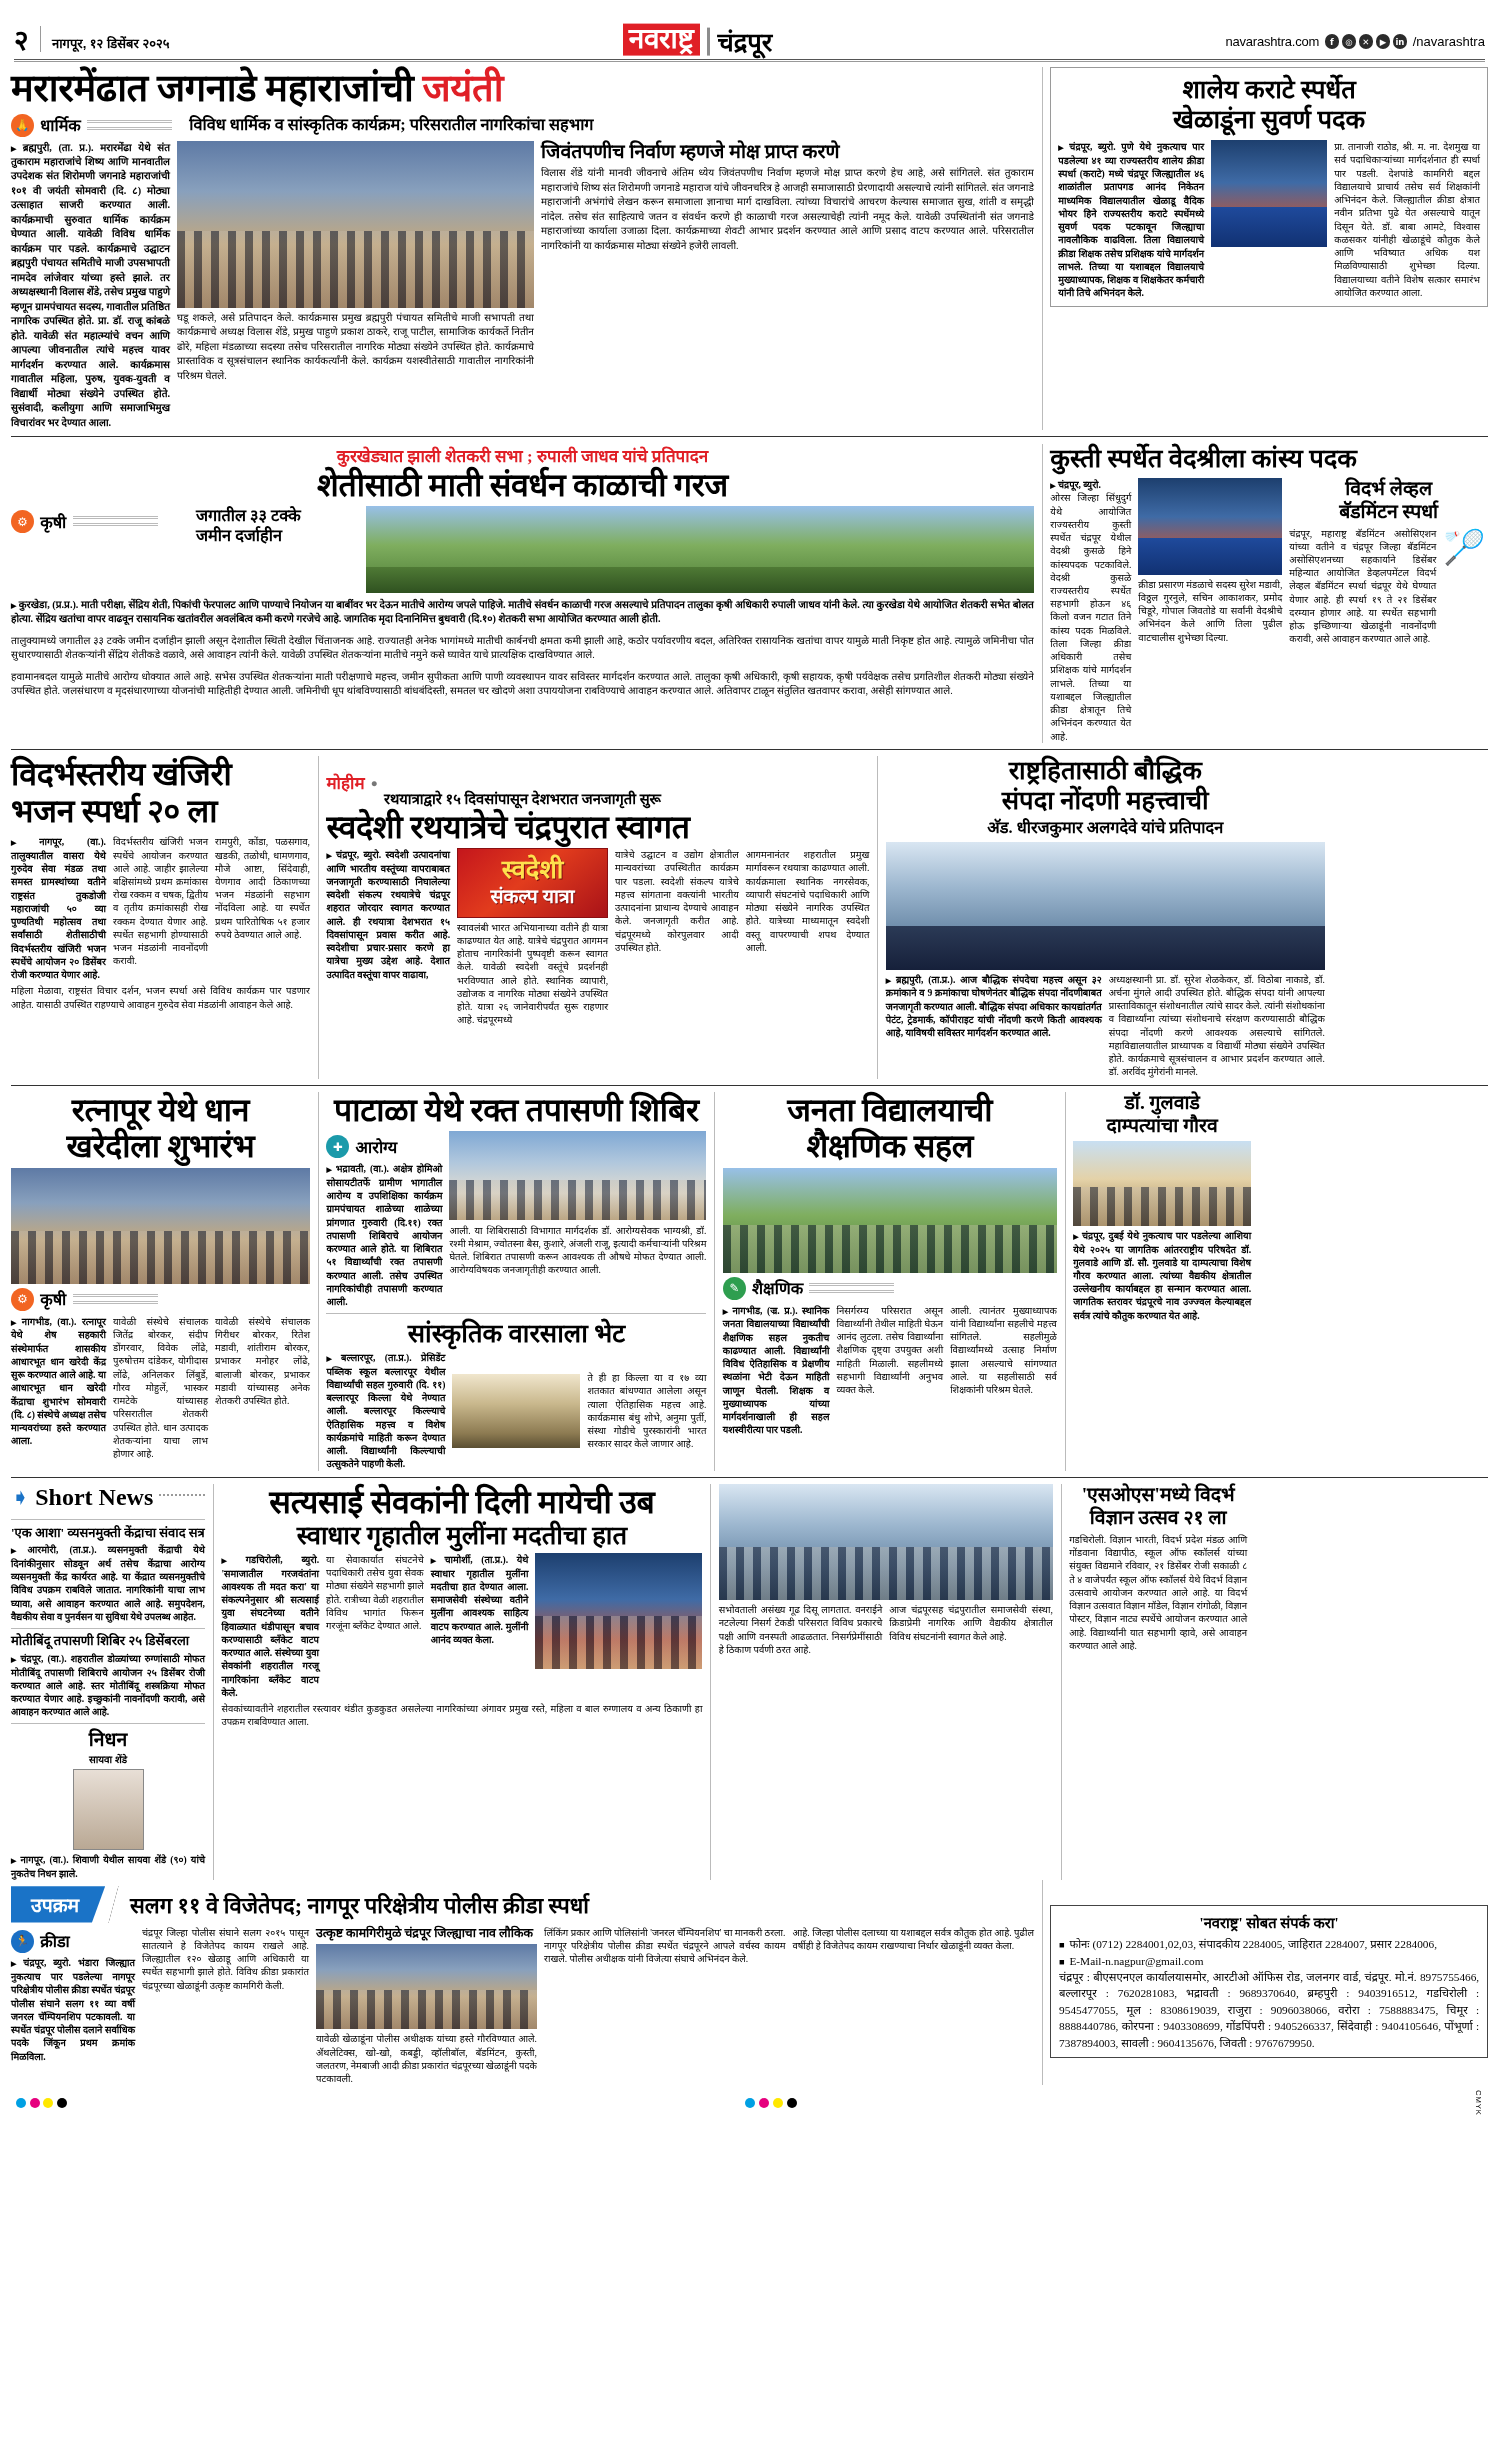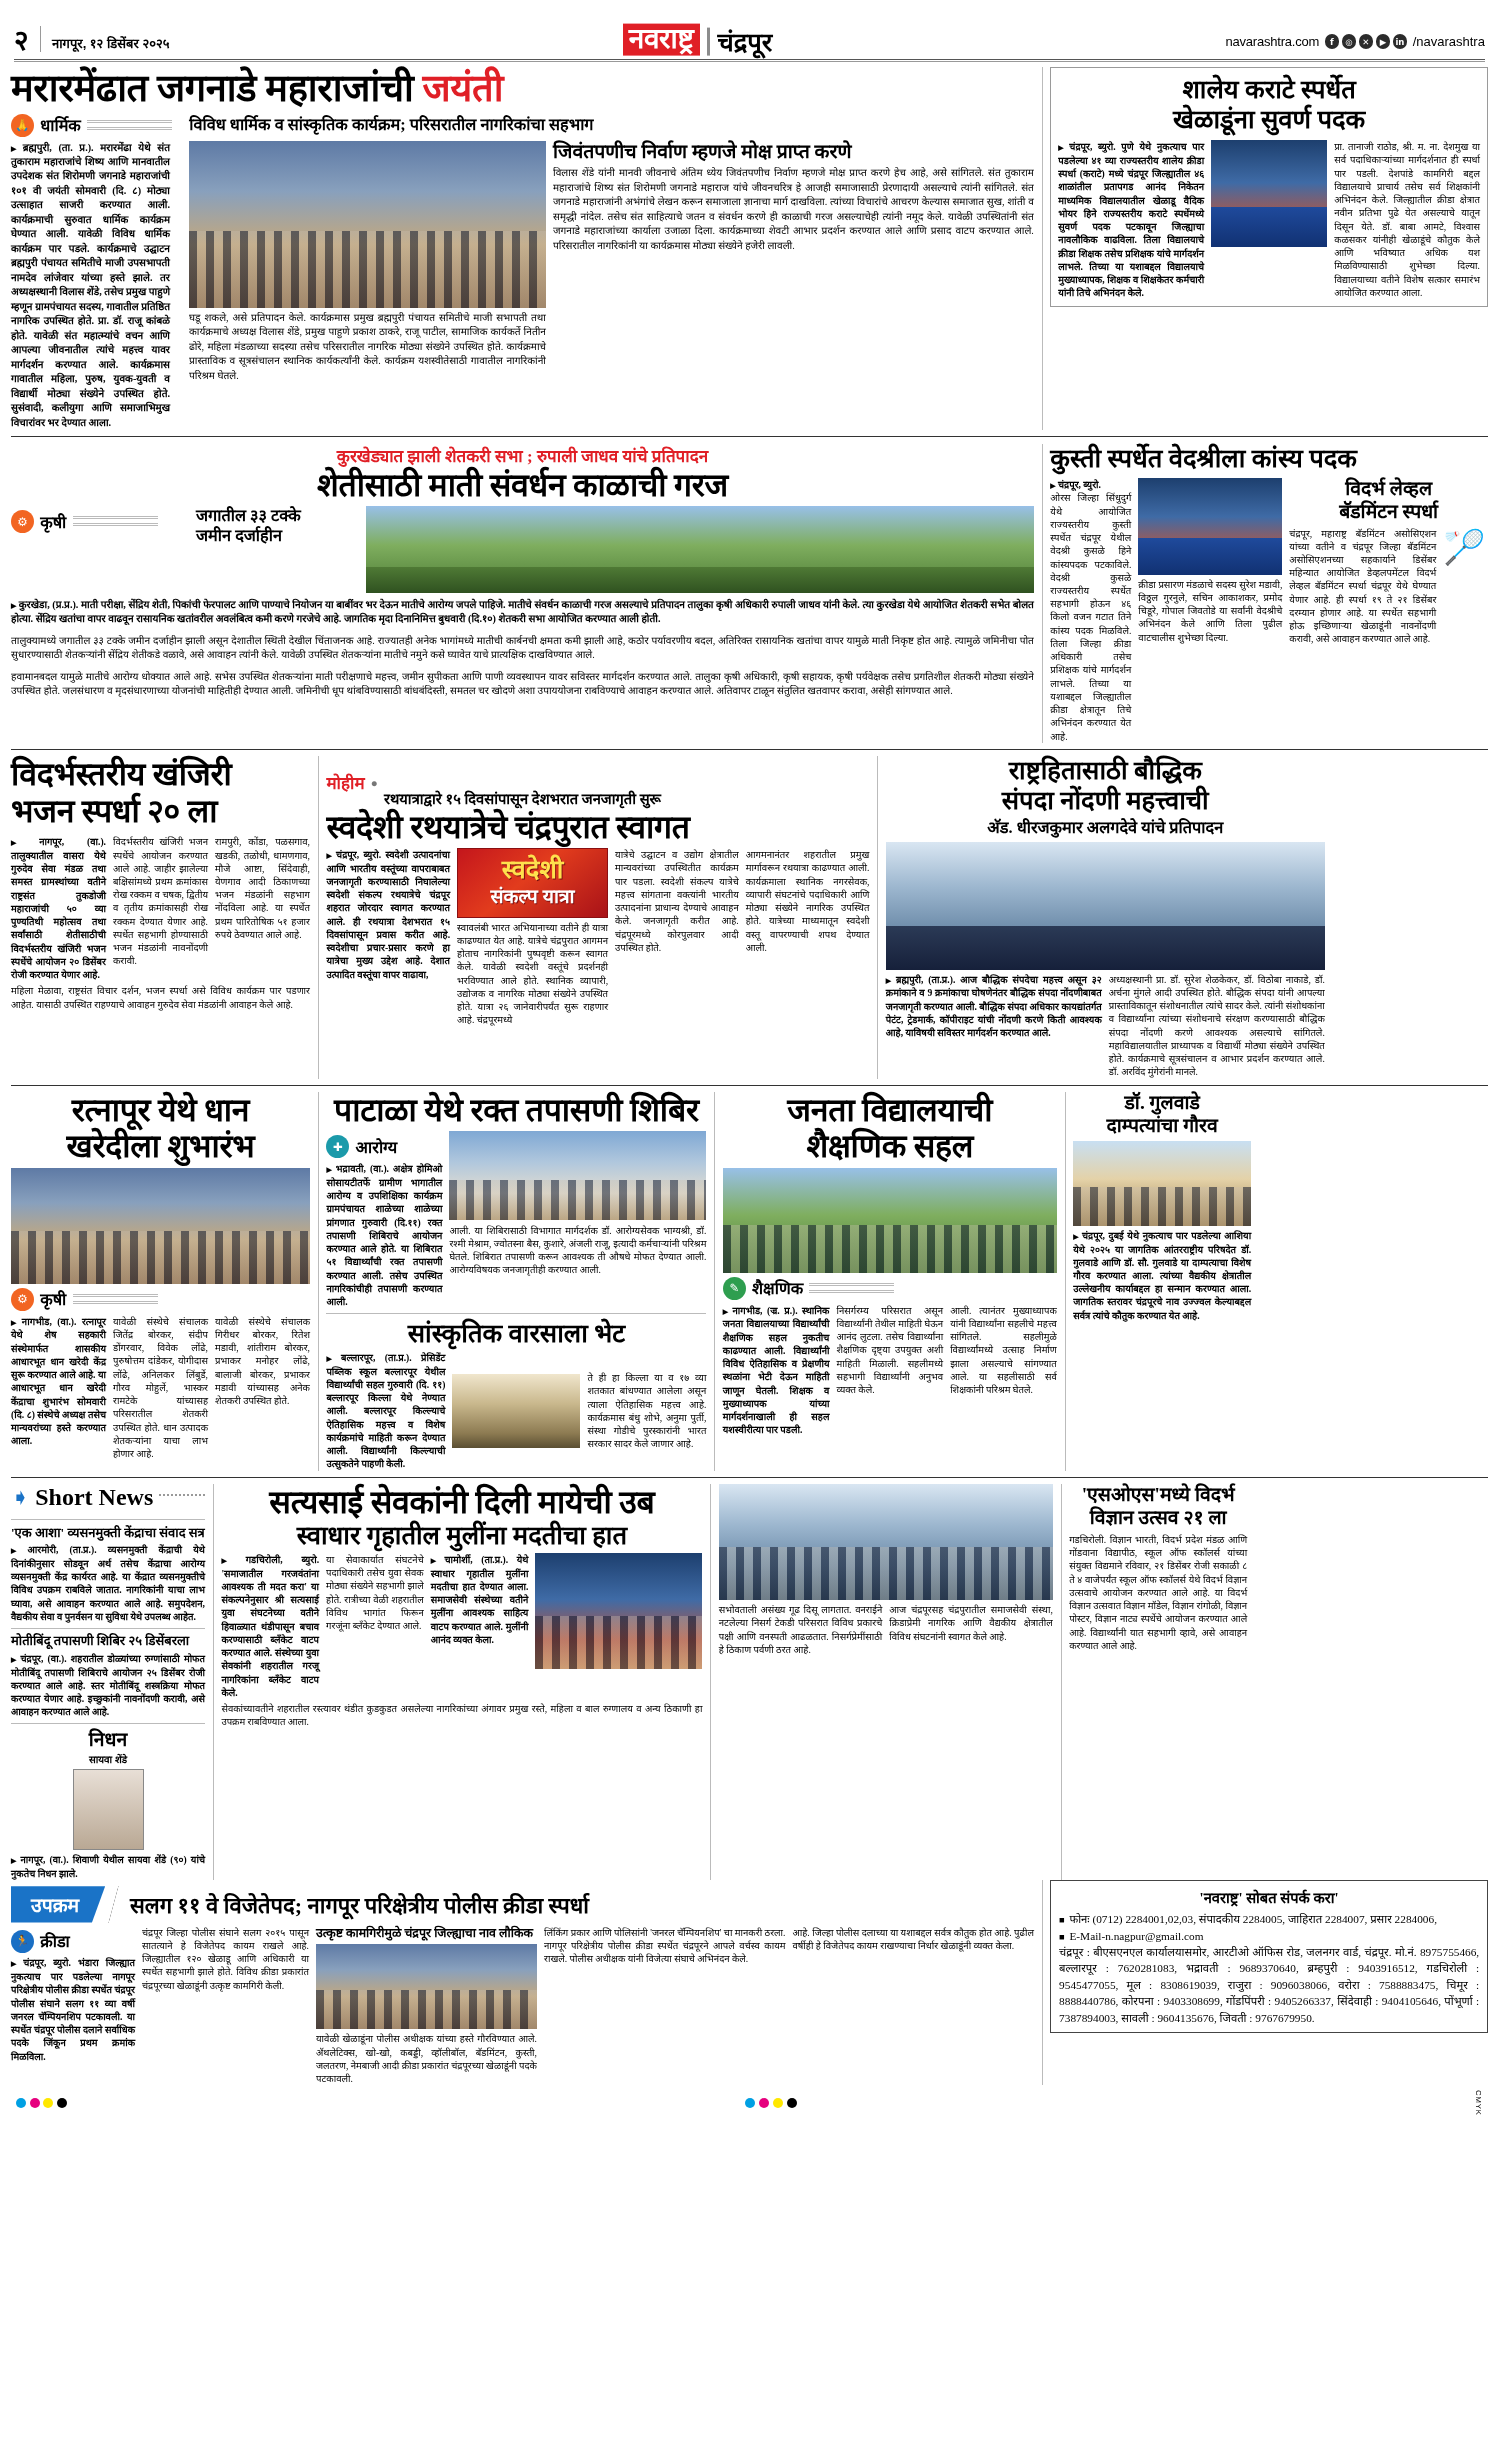--- a/index.html
+++ b/index.html
@@ -151,21 +151,21 @@
     background: #1a73c7; color: #fff;
     font-size: 19.4px; font-weight: 800; font-family: "Liberation Serif", serif;
     padding: 4.7px 26px 4.7px 20px;
     clip-path: polygon(0 0, 100% 0, 86% 100%, 0 100%);
     display: flex; align-items: center;
   }
   .ribbon-slash { width: 17px; background: linear-gradient(105deg,#fff 48%,#aaa 50%,#fff 52%); }
   .ribbon-text { flex: 1; display: flex; align-items: center; font-size: 22px; font-weight: 800; font-family: "Liberation Serif", serif; padding-left: 7.8px; }
 
   
-  .contact-box { border: 0.8px solid #444; padding: 6.2px 7.8px; }
+  .contact-box { border: 0.8px solid #444; padding: 6.2px 7.8px; margin-top: 25px; }
   .contact-title { text-align: center; font-size: 14.7px; font-weight: 800; font-family: "Liberation Serif", serif; margin-bottom: 3.9px; }
   .contact-line { font-size: 11.3px; line-height: 1.45; font-family: "Liberation Serif", serif; text-align: justify; }
   .sq::before { content: "\25A0"; font-size: 9.3px; margin-right: 4.7px; }
 
   
   .swadeshi-logo {
     background: linear-gradient(140deg,#c4161c 0%, #e23c1d 45%, #a81218 100%);
     color: #ffe14d;
     text-align: center;
     padding: 7.8px 4.7px 9.3px;
@@ -228,21 +228,21 @@
         <span class="badge-icon">🙏</span>
         <span class="badge-label">धार्मिक</span>
         <span class="badge-lines"></span>
         <span class="subhead" style="flex:3; text-align:left; padding-left:11px;">विविध धार्मिक व सांस्कृतिक कार्यक्रम; परिसरातील नागरिकांचा सहभाग</span>
       </div>
 
       <div class="colset" style="margin-top:3.1px;">
         <div style="flex:0 0 159px;">
           <div class="body-text lead-marker">ब्रह्मपुरी, (ता. प्र.). मरारमेंढा येथे संत तुकाराम महाराजांचे शिष्य आणि मानवातील उपदेशक संत शिरोमणी जगनाडे महाराजांची १०१ वी जयंती सोमवारी (दि. ८) मोठ्या उत्साहात साजरी करण्यात आली. कार्यक्रमाची सुरुवात धार्मिक कार्यक्रम घेण्यात आली. यावेळी विविध धार्मिक कार्यक्रम पार पडले. कार्यक्रमाचे उद्घाटन ब्रह्मपुरी पंचायत समितीचे माजी उपसभापती नामदेव लांजेवार यांच्या हस्ते झाले. तर अध्यक्षस्थानी विलास शेंडे, तसेच प्रमुख पाहुणे म्हणून ग्रामपंचायत सदस्य, गावातील प्रतिष्ठित नागरिक उपस्थित होते. प्रा. डॉ. राजू कांबळे होते. यावेळी संत महात्म्यांचे वचन आणि आपल्या जीवनातील त्यांचे महत्त्व यावर मार्गदर्शन करण्यात आले. कार्यक्रमास गावातील महिला, पुरुष, युवक-युवती व विद्यार्थी मोठ्या संख्येने उपस्थित होते. सुसंवादी, कलीयुगा आणि समाजाभिमुख विचारांवर भर देण्यात आला.</div>
         </div>
-        <div style="flex:0 0 357px;margin-left:12px;">
+        <div style="flex:0 0 357px;">
           <div class="photo ph-a ph-people" style="height:167px;"></div>
           <div class="body-text mt4">घडू शकले, असे प्रतिपादन केले. कार्यक्रमास प्रमुख ब्रह्मपुरी पंचायत समितीचे माजी सभापती तथा कार्यक्रमाचे अध्यक्ष विलास शेंडे, प्रमुख पाहुणे प्रकाश ठाकरे, राजू पाटील, सामाजिक कार्यकर्ते नितीन ढोरे, महिला मंडळाच्या सदस्या तसेच परिसरातील नागरिक मोठ्या संख्येने उपस्थित होते. कार्यक्रमाचे प्रास्ताविक व सूत्रसंचालन स्थानिक कार्यकर्त्यांनी केले. कार्यक्रम यशस्वीतेसाठी गावातील नागरिकांनी परिश्रम घेतले.</div>
         </div>
         <div style="flex:1;">
           <div class="hl-sm mb4">जिवंतपणीच निर्वाण म्हणजे मोक्ष प्राप्त करणे</div>
           <div class="body-text">विलास शेंडे यांनी मानवी जीवनाचे अंतिम ध्येय जिवंतपणीच निर्वाण म्हणजे मोक्ष प्राप्त करणे हेच आहे, असे सांगितले. संत तुकाराम महाराजांचे शिष्य संत शिरोमणी जगनाडे महाराज यांचे जीवनचरित्र हे आजही समाजासाठी प्रेरणादायी असल्याचे त्यांनी सांगितले. संत जगनाडे महाराजांनी अभंगांचे लेखन करून समाजाला ज्ञानाचा मार्ग दाखविला. त्यांच्या विचारांचे आचरण केल्यास समाजात सुख, शांती व समृद्धी नांदेल. तसेच संत साहित्याचे जतन व संवर्धन करणे ही काळाची गरज असल्याचेही त्यांनी नमूद केले. यावेळी उपस्थितांनी संत जगनाडे महाराजांच्या कार्याला उजाळा दिला. कार्यक्रमाच्या शेवटी आभार प्रदर्शन करण्यात आले आणि प्रसाद वाटप करण्यात आले. परिसरातील नागरिकांनी या कार्यक्रमास मोठ्या संख्येने हजेरी लावली.</div>
         </div>
       </div>
     </div>
 

